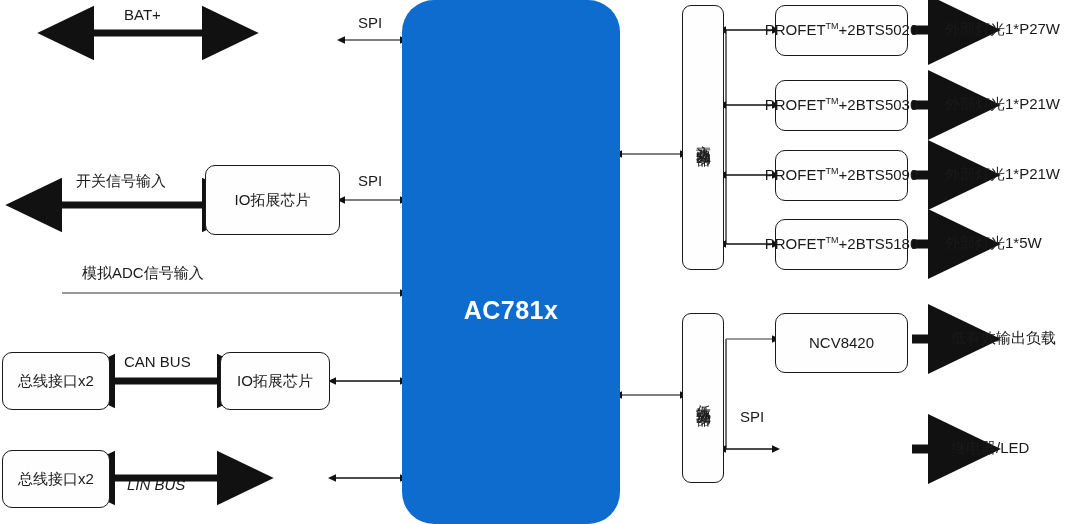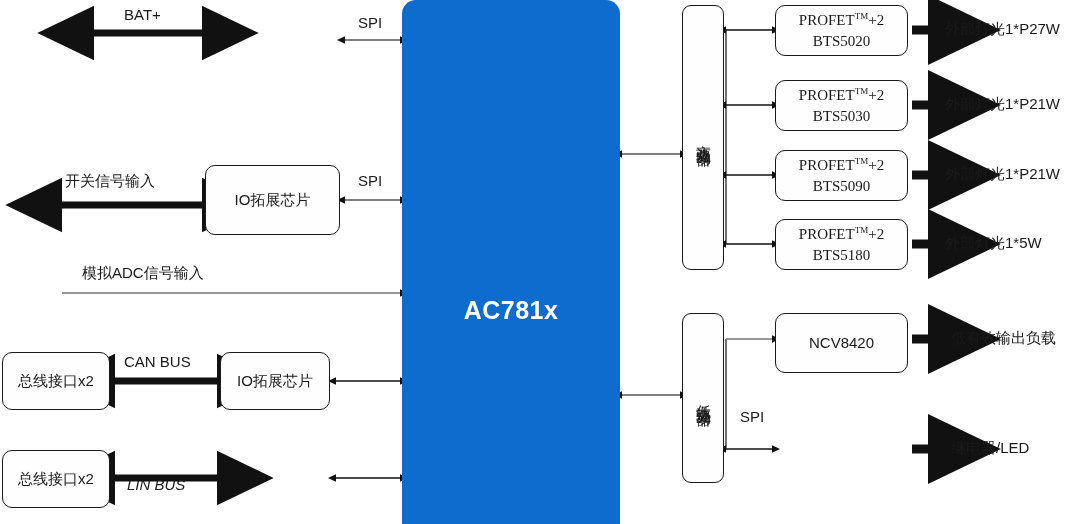--- a/index.html
+++ b/index.html
@@ -23,22 +23,20 @@
     background: #fefefe;
     display: flex;
     align-items: center;
     justify-content: center;
     text-align: center;
     color: #1a1a1a;
     font-size: 15px;
     line-height: 1.35;
   }
   .box.two-line {
-    flex-direction: column;
-    font-family: Liberation Serif, serif;
   }
   .vbox {
     position: absolute;
     box-sizing: border-box;
     border: 1.4px solid #1a1a1a;
     border-radius: 9px;
     background: #fefefe;
     display: flex;
     align-items: center;
     justify-content: center;
@@ -183,21 +181,21 @@
 
       <g>
         <line x1="912" y1="339" x2="928" y2="339" stroke="#111" stroke-width="9" marker-end="url(#arrThickR)"></line>
       </g>
       <g>
         <line x1="912" y1="449" x2="928" y2="449" stroke="#111" stroke-width="9" marker-end="url(#arrThickR)"></line>
       </g>
     </svg>
   </div>
 
-  <div class="mcu" style="left:402px;top:0px;width:218px;height:524px;">
+  <div class="mcu" style="left:402px;top:0px;width:218px;height:524px;border-radius:32px;">
     <span class="mcu-label" style="margin-top:296px;">AC781x</span>
   </div>
 
 
   <div class="box" style="left:205px;top:165px;width:135px;height:70px;text-align:center;">
     <span>IO拓展芯片</span>
   </div>
 
   <div class="box" style="left:220px;top:352px;width:110px;height:58px;">
     <span>IO拓展芯片</span>
@@ -206,21 +204,21 @@
 
   <div class="box" style="left:2px;top:352px;width:108px;height:58px;">
     <span>总线接口x2</span>
   </div>
 
   <div class="box" style="left:2px;top:450px;width:108px;height:58px;">
     <span>总线接口x2</span>
   </div>
 
   <div class="lbl" style="left:124px;top:6px;">BAT+</div>
-  <div class="lbl" style="left:65px;top:172px;">开关信号输入</div>
+  <div class="lbl" style="left:76px;top:172px;">开关信号输入</div>
   <div class="lbl" style="left:82px;top:264px;">模拟ADC信号输入</div>
   <div class="lbl" style="left:124px;top:353px;">CAN BUS</div>
   <div class="lbl" style="left:127px;top:476px;font-style:italic;">LIN BUS</div>
 
   <div class="lbl" style="left:358px;top:14px;">SPI</div>
   <div class="lbl" style="left:358px;top:172px;">SPI</div>
   <div class="lbl" style="left:740px;top:408px;">SPI</div>
 
   <div class="vbox" style="left:682px;top:5px;width:42px;height:265px;">
     <span>高边驱动器</span>

